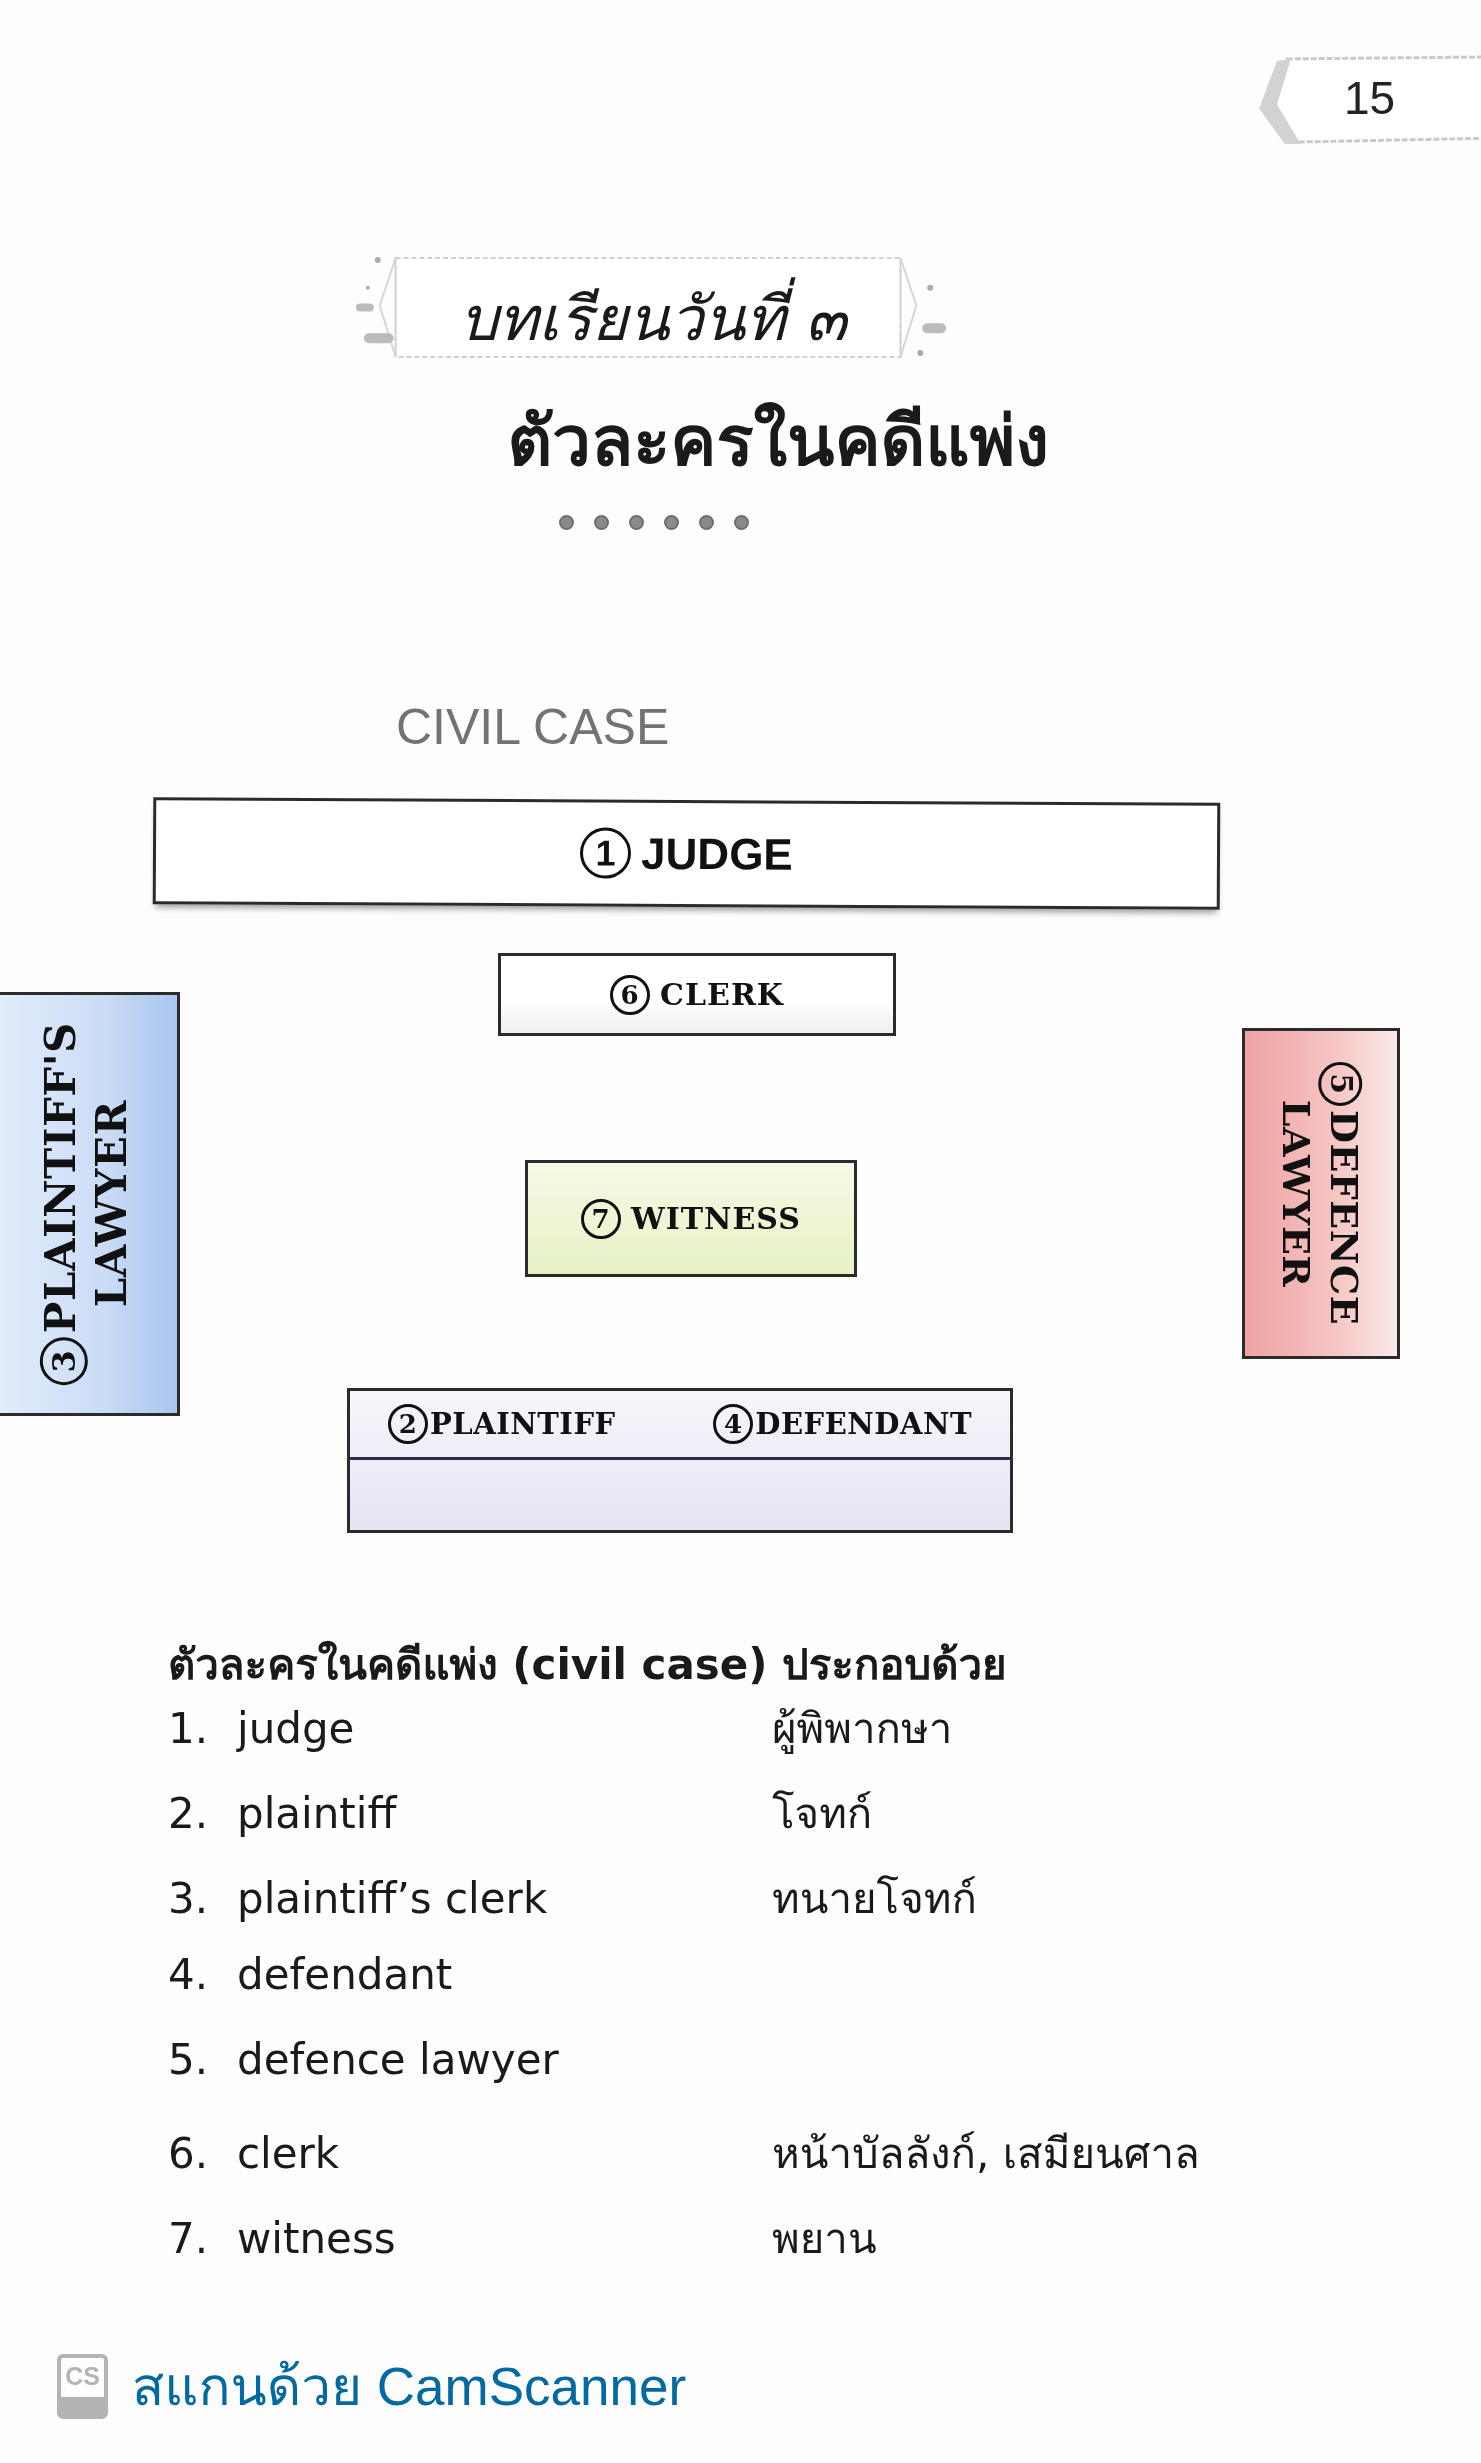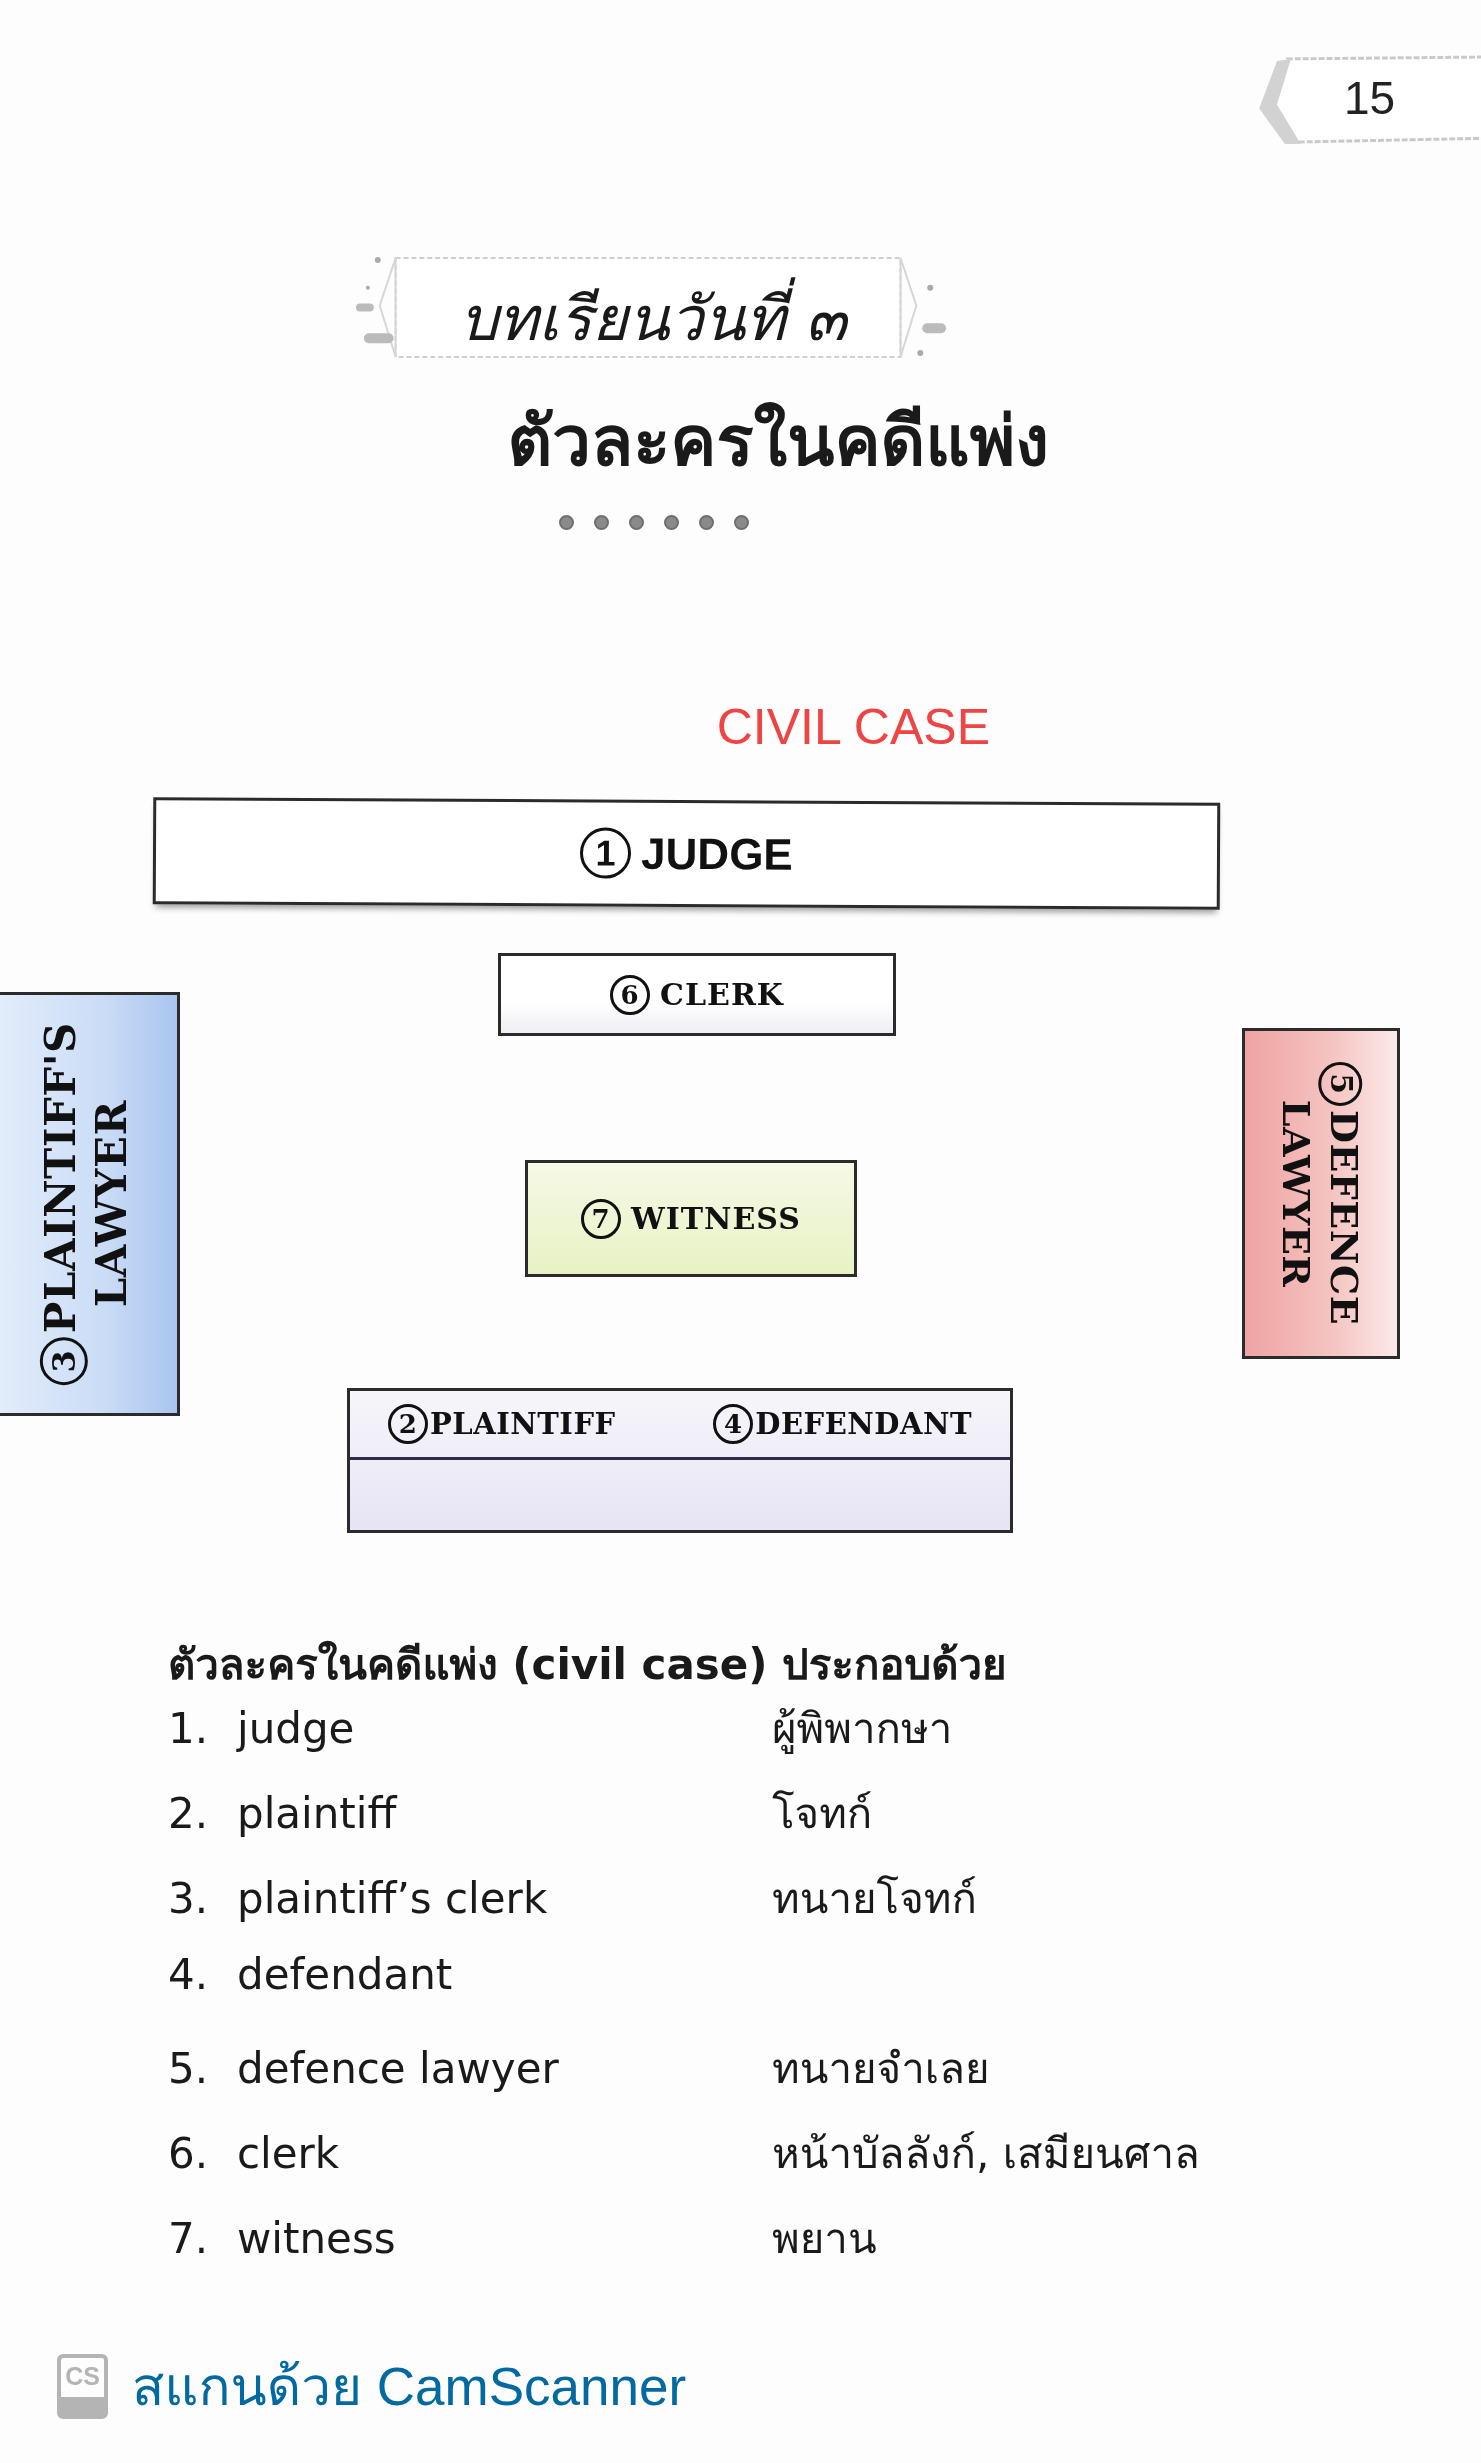--- a/index.html
+++ b/index.html
@@ -75,24 +75,24 @@
       border-radius: 50%;
       background: #8a8a8a;
       border: 2px solid #6e6e6e;
     }
 
     
     .diagram-title {
       position: absolute;
       left: 396px; width: 594px;
       top: 698px;
-      text-align: right;
+      text-align: left;
       font-family: "Liberation Sans", sans-serif;
       font-size: 50px;
-      color: #ef4444;
+      color: #737373;
     }
     .box {
       position: absolute;
       border: 3px solid #2b2b2b;
       display: flex;
       align-items: center;
       justify-content: center;
     }
     .judge-box {
       left: 153px; top: 800px;
@@ -368,21 +368,20 @@
     <span class="vocab-en">plaintiff’s clerk</span>
     <span class="vocab-th">ทนายโจทก์</span>
   </div>
   <div class="vocab-item">
     <span class="vocab-num">4.</span>
     <span class="vocab-en">defendant</span>
   </div>
   <div class="vocab-item">
     <span class="vocab-num">5.</span>
     <span class="vocab-en">defence lawyer</span>
-    <span class="vocab-th">ทนายจำเลย</span>
   </div>
   <div class="vocab-item">
     <span class="vocab-num">6.</span>
     <span class="vocab-en">clerk</span>
     <span class="vocab-th">หน้าบัลลังก์, เสมียนศาล</span>
   </div>
   <div class="vocab-item">
     <span class="vocab-num">7.</span>
     <span class="vocab-en">witness</span>
     <span class="vocab-th">พยาน</span>

